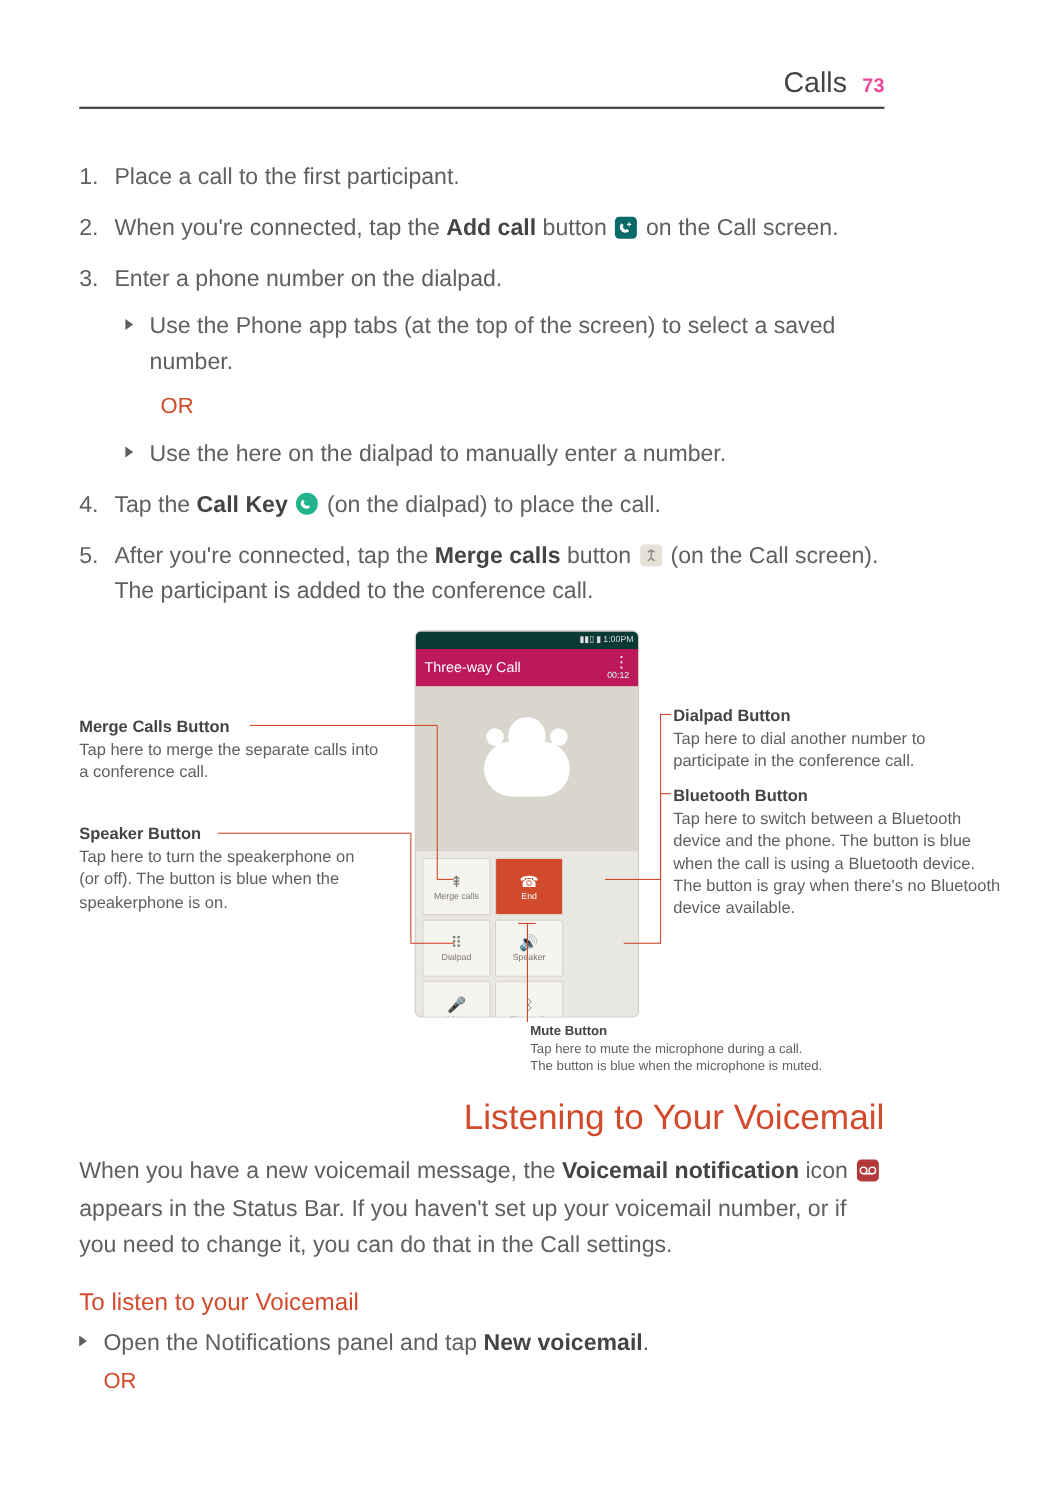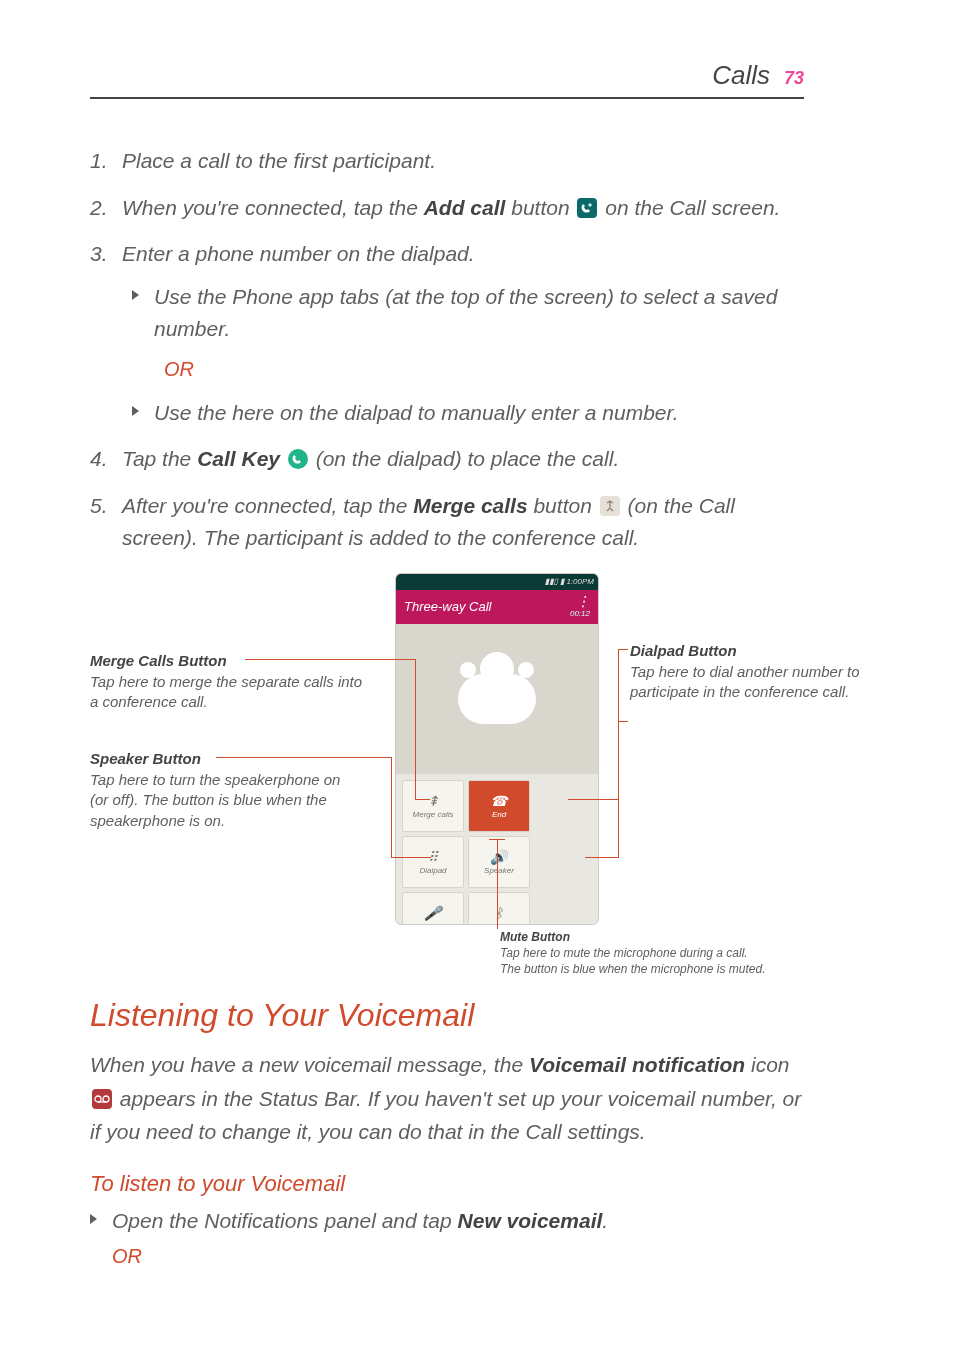--- a/index.html
+++ b/index.html
@@ -8,22 +8,21 @@
     background: #fff;
     font-family: "Helvetica Neue", Arial, sans-serif;
     color: #5f5f5f;
     -webkit-font-smoothing: antialiased;
   }
   .page {
     width: 876px;
     height: 1372px;
     position: relative;
     box-sizing: border-box;
-    padding: 60px 72px 40px 90px;
-    font-style: italic;
+    padding: 60px 72px 40px 72px;
   }
   .header-row {
     display: flex;
     justify-content: flex-end;
     align-items: baseline;
     border-bottom: 2px solid #444;
     padding-bottom: 6px;
     margin-bottom: 46px;
   }
   .header-section {
@@ -182,20 +181,21 @@
     position:absolute;
     left:410px; top:360px;
     font-size:12px;line-height:1.35;
   }
 
   h2.section-title {
     color:#d24a2c;
     font-weight:400;
     font-size:32px;
     margin:28px 0 14px 0;
+    text-align:right;
   }
   .body-p {
     font-size:21px;line-height:1.6;margin:0 0 22px 0;
   }
   h3.subhead {
     color:#d24a2c;font-weight:400;font-size:22px;margin:0 0 8px 0;
   }
   .sub-item.tight{margin-left:0;}
 </style>
 </head>
@@ -323,20 +323,24 @@
     <div class="leader" style="left:301px;top:288px;width:40px;"></div>
 
     <div class="callout" style="left:540px;top:72px;width:290px;">
       <span class="ct">Dialpad Button</span>
       <span>Tap here to dial another number to participate in the conference call.</span>
     </div>
     <div class="leader" style="left:478px;top:230px;width:50px;"></div>
     <div class="leader leader-v" style="left:528px;top:80px;height:151px;"></div>
     <div class="leader" style="left:528px;top:80px;width:10px;"></div>
 
+    <div class="callout" style="left:540px;top:145px;width:300px;">
+      <span class="ct">Bluetooth Button</span>
+      <span>Tap here to switch between a Bluetooth device and the phone. The button is blue when the call is using a Bluetooth device. The button is gray when there's no Bluetooth device available.</span>
+    </div>
     <div class="leader" style="left:495px;top:288px;width:33px;"></div>
     <div class="leader leader-v" style="left:528px;top:152px;height:137px;"></div>
     <div class="leader" style="left:528px;top:152px;width:10px;"></div>
 
     <div class="leader leader-v" style="left:407px;top:270px;height:90px;"></div>
     <div class="leader" style="left:399px;top:270px;width:16px;"></div>
 
     <div class="mute-caption">
       <span class="ct" style="color:#444;font-weight:600;display:block;">Mute Button</span>
       <span>Tap here to mute the microphone during a call.</span><br>

